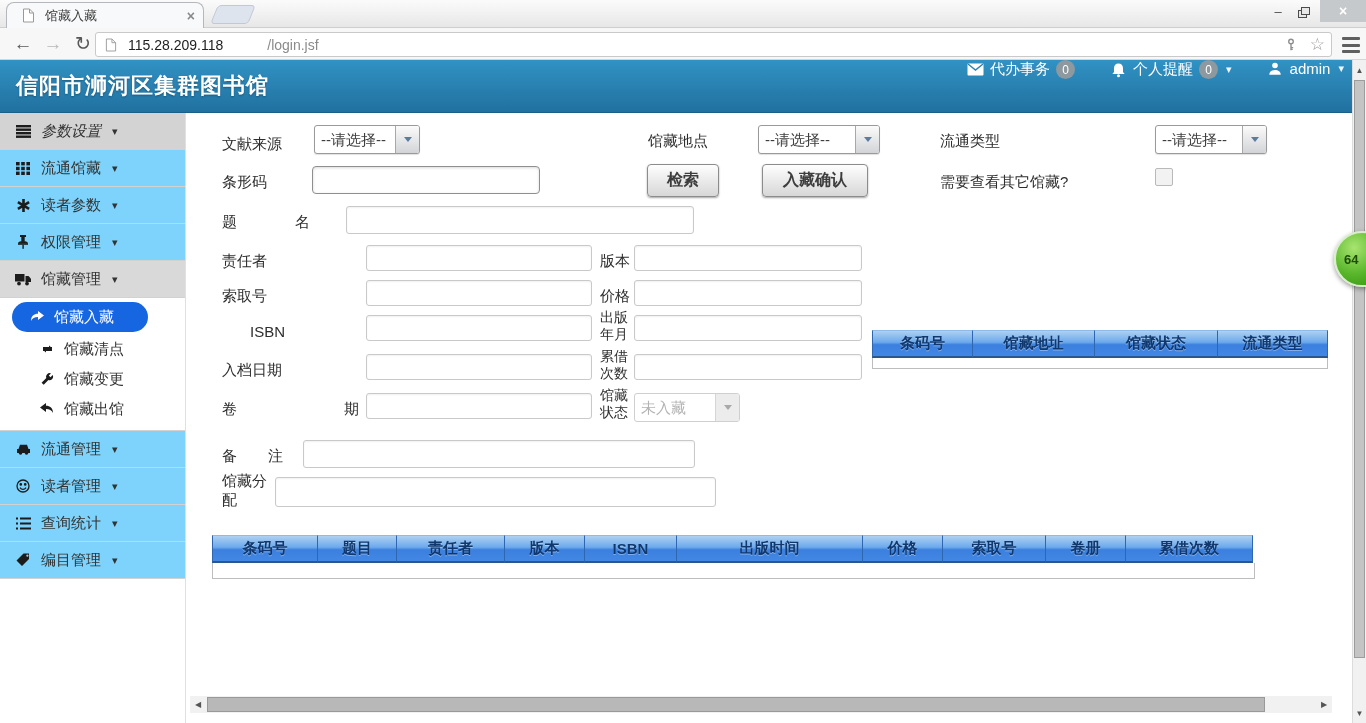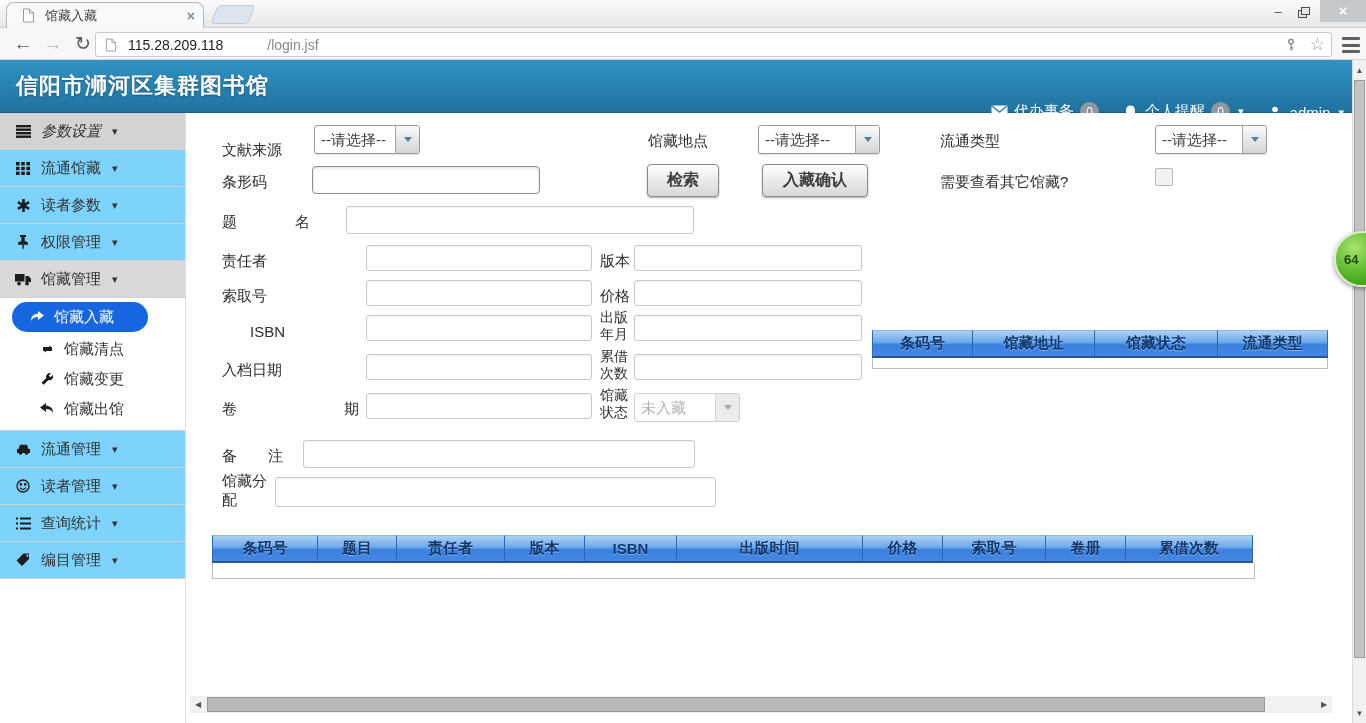--- a/index.html
+++ b/index.html
@@ -33,21 +33,21 @@
   .url-text { font-size:14px; color:#222; margin-left:8px; flex:1; white-space:nowrap; overflow:hidden; }
   .url-path { color:#8b8b8b;margin-left:44px; }
   .url-star { font-size:17px; color:#9a9a9a; margin-left:10px; }
   .menu-btn { position:absolute; right:4px; top:36px; width:22px; height:18px; display:flex; flex-direction:column; justify-content:space-between; padding:1px 2px; }
   .menu-btn i { height:3px; background:#5f5f5f; border-radius:1px; }
 
   
   .appheader { position:absolute; left:0; top:60px; width:1366px; height:53px;
                background:linear-gradient(#3192c4,#20719f); border-bottom:1px solid #1a5f88; }
   .app-title { position:absolute; left:16px; top:0; line-height:52px; color:#fff; font-size:22px; font-weight:bold; letter-spacing:1px; text-shadow:0 1px 2px rgba(0,0,0,.3); }
-  .hdr-right { position:absolute; right:22px; top:0; height:61px; display:flex; align-items:flex-end; gap:22px; color:#fff; font-size:15px; }
+  .hdr-right { position:absolute; right:22px; top:0; height:61px; display:flex; align-items:flex-start; gap:34px; color:#fff; font-size:15px; }
   .hdr-item { display:flex; align-items:center; gap:6px; white-space:nowrap; }
   .badge { min-width:19px; height:19px; border-radius:10px; background:#8d989f; color:#fff; font-size:12px;
            display:inline-flex; align-items:center; justify-content:center; padding:0 5px; }
   .wcaret { font-size:11px; color:#eef6fb; margin-left:2px; }
   .hic { display:inline-flex; width:18px; justify-content:center; }
 
   
   .sidebar { position:absolute; left:0; top:113px; width:186px; height:610px; background:#fff; border-right:1px solid #e0e0e0; }
   .sitem { height:37px; display:flex; align-items:center; gap:9px; padding-left:14px; font-size:15px; color:#333;
            border-bottom:1px solid #d2d2d2; background:#7dd3fc; cursor:default; }
@@ -335,21 +335,21 @@
             <path d="M7.5 0.5H13V6l-7 7-5.5-5.5zM10.6 3.4a1.1 1.1 0 101.6-1.6 1.1 1.1 0 00-1.6 1.6z" fill-rule="evenodd"></path>
           </svg>
       </span>
       <span>编目管理</span>
       <span class="scaret">▾</span>
     </div>
   </div>
 
   <div class="main">
 
-    <span class="lbl" style="left:36px;top:28px;text-align:right;">文献来源</span>
+    <span class="lbl" style="left:36px;top:22px;text-align:right;">文献来源</span>
     <div class="sel" style="left:128px;top:12px;width:106px;">
       <span class="txt">--请选择--</span>
       <span class="dbtn">
           <span class="tri"></span>
         </span>
     </div>
     <span class="lbl" style="left:462px;top:19px;">馆藏地点</span>
     <div class="sel" style="left:572px;top:12px;width:122px;">
       <span class="txt">--请选择--</span>
       <span class="dbtn">

